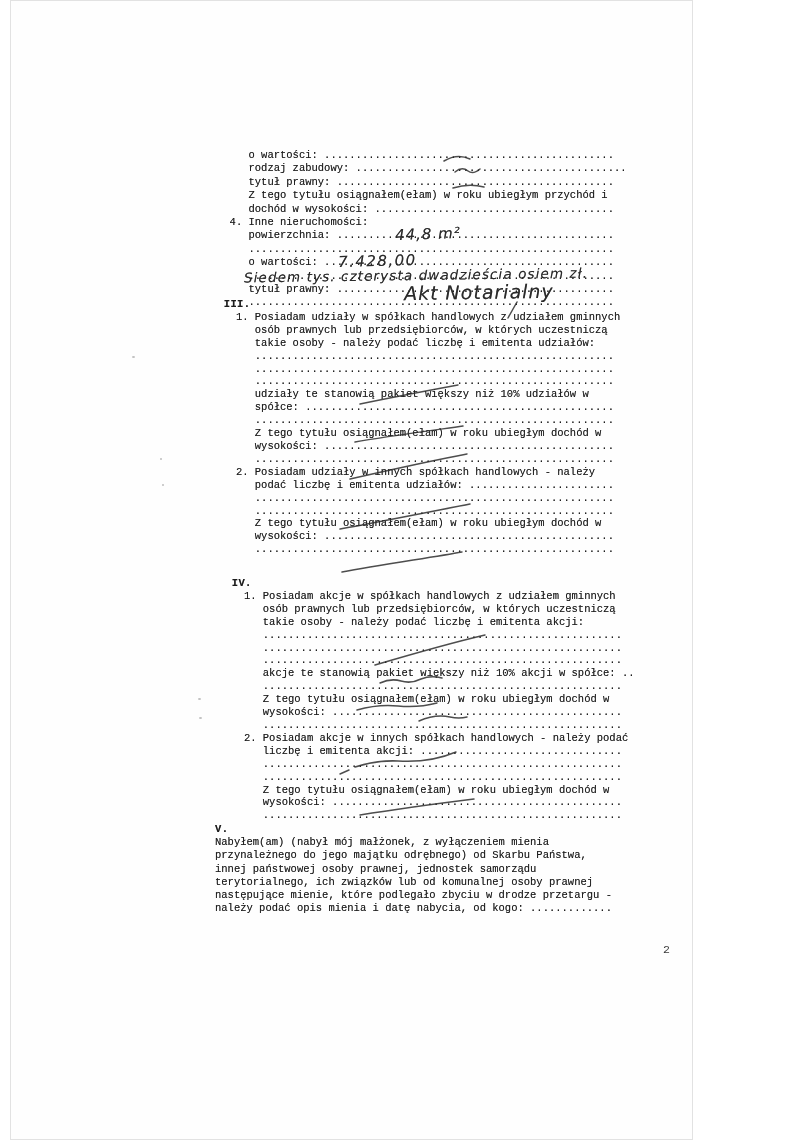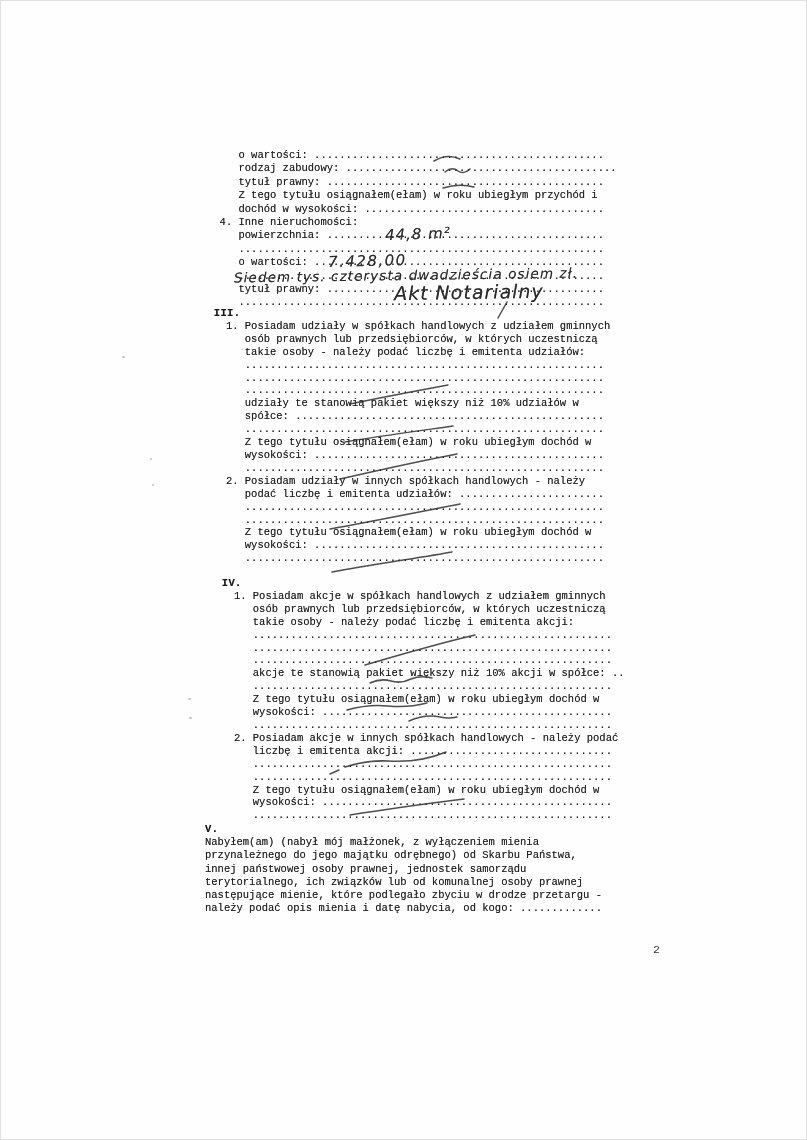--- a/index.html
+++ b/index.html
@@ -1,36 +1,37 @@
 <!DOCTYPE html>
 <html><head>
 <meta charset="utf-8">
 <style>
   html,body{margin:0;padding:0;background:#ffffff;}
   .canvas{
     position:relative;
-    width:807px;height:1140px;
+    width:683px;height:1140px;
     background:#fefefe;
     border:1px solid #e2e2e2;
     box-sizing:border-box;
     overflow:hidden;
     font-family:"Liberation Mono","DejaVu Sans Mono",monospace;
+    margin-left:10px;
   }
   .typeblock{
     position:absolute;
     font-family:"Liberation Mono","DejaVu Sans Mono",monospace;
     font-size:10.5px;
     color:#1c1c1c;
     white-space:pre;
     text-shadow:0 0 0.6px rgba(30,30,30,.55);
   }
   .typeblock .ln{display:block;}
   .typeblock .ln.sec{font-weight:bold;letter-spacing:.4px;}
   .block-a  {left:206px;top:148px;line-height:13.4px;}
-  .block-iii{left:206px;top:306px;line-height:12.9px;}
+  .block-iii{left:206px;top:297px;line-height:12.9px;}
   .block-iv {left:214px;top:576px;line-height:12.9px;}
   .block-v  {left:204px;top:822px;line-height:13.2px;}
   .hand{
     position:absolute;
     font-family:"DejaVu Sans",sans-serif;
     font-style:italic;
     color:#2a2a2a;
     white-space:nowrap;
     text-shadow:0 0 0.5px rgba(40,40,40,.5);
   }

